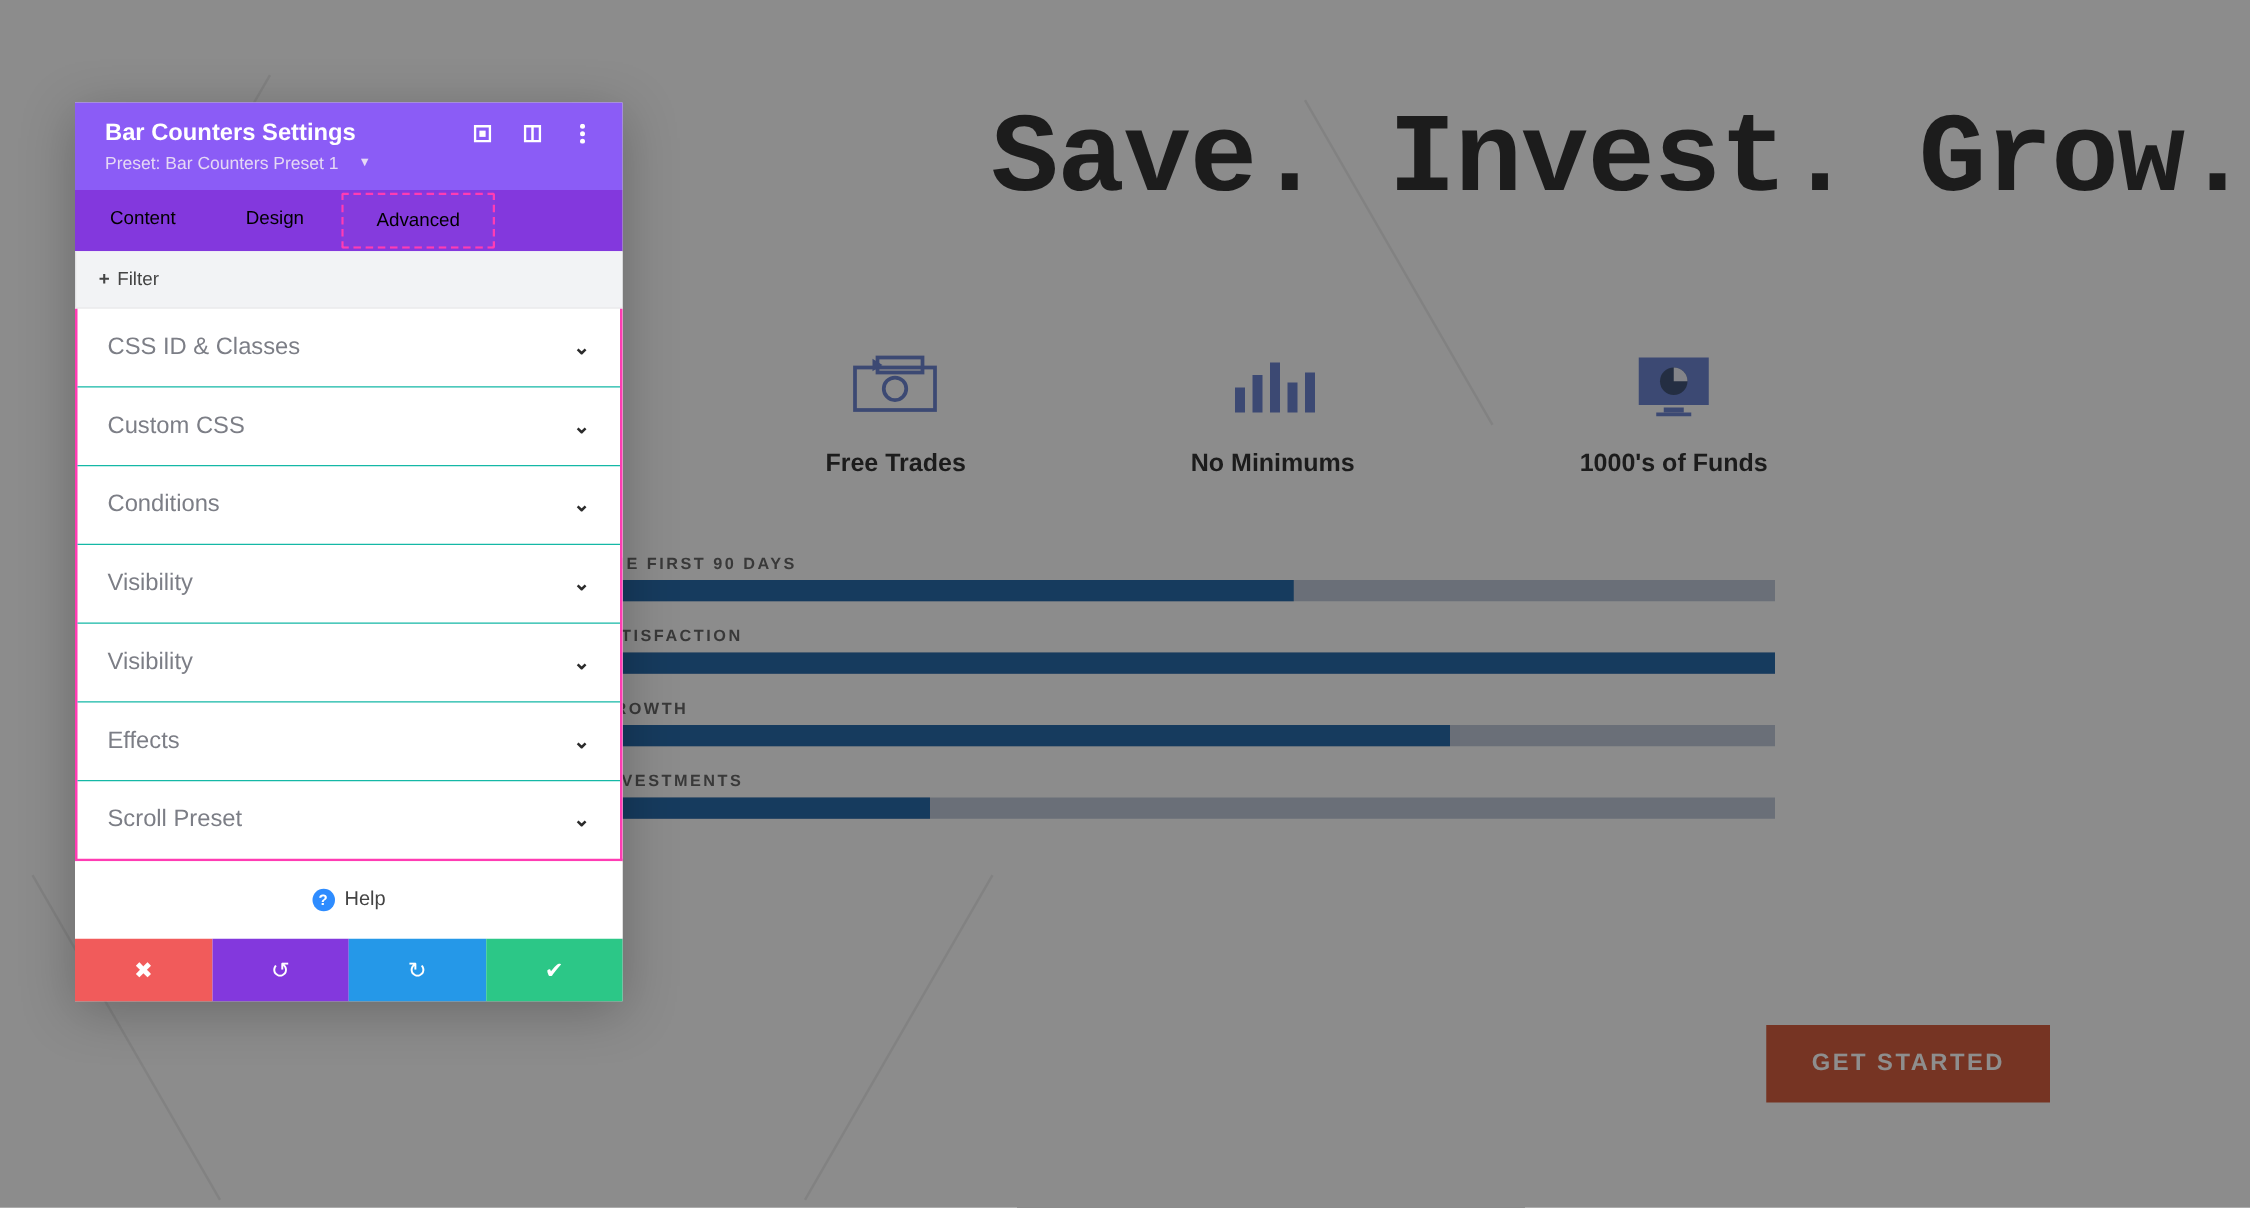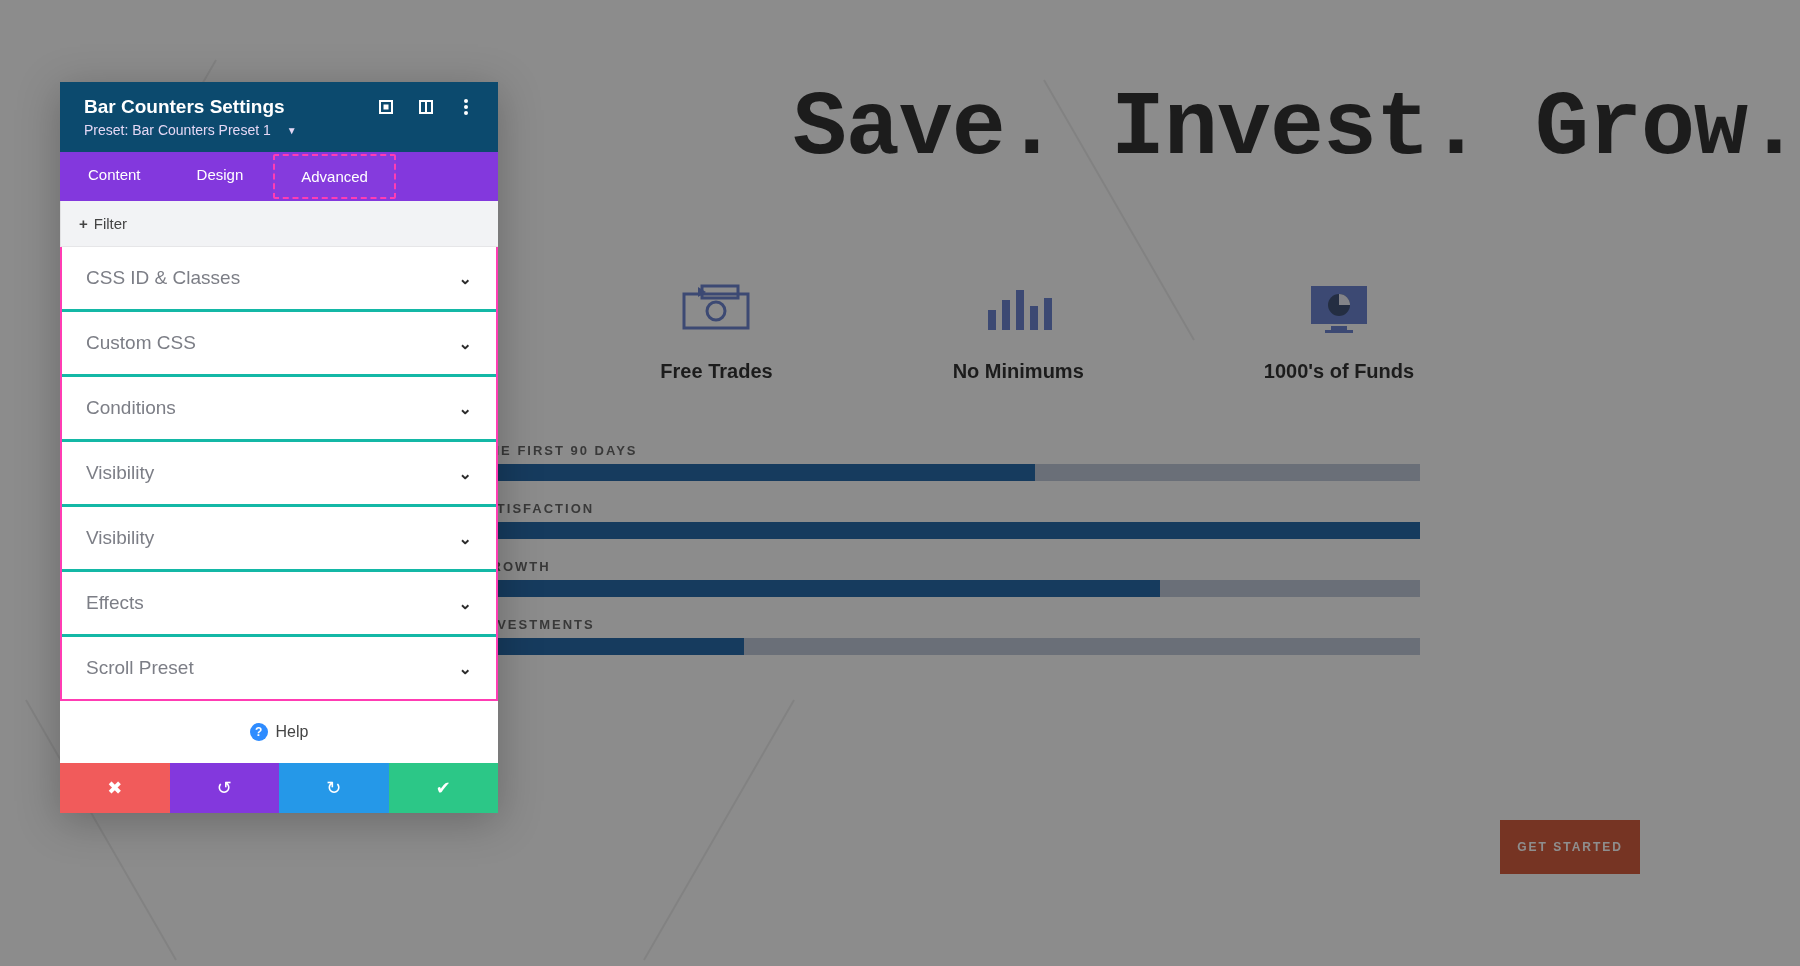--- a/index.html
+++ b/index.html
@@ -87,22 +87,22 @@
 
 .cta {
   position: absolute;
   right: 160px;
   top: 820px;
 }
 .cta button {
   background: #cf4b28;
   color: #fff;
   border: none;
-  padding: 20px 17px;
-  font-size: 12px;
+  padding: 20px 36px;
+  font-size: 19px;
   font-weight: 600;
   letter-spacing: 2px;
   cursor: pointer;
 }
 
 
 .diag {
   position: absolute;
   width: 2px;
   height: 300px;
@@ -119,21 +119,21 @@
   top: 82px;
   left: 60px;
   width: 438px;
   background: #fff;
   box-shadow: 0 8px 40px rgba(0,0,0,0.25);
   z-index: 10;
   display: flex;
   flex-direction: column;
 }
 .panel-header {
-  background: #0c4a6e;
+  background: #8b5cf6;
   color: #fff;
   padding: 14px 24px 14px 24px;
 }
 .panel-header-top {
   display: flex;
   align-items: center;
   justify-content: space-between;
 }
 .panel-title {
   font-size: 19px;
@@ -165,21 +165,21 @@
 }
 .tabs {
   display: flex;
   background: #8338dd;
 }
 .tab {
   flex: 0 0 auto;
   padding: 14px 28px;
   font-size: 15px;
   font-weight: 500;
-  color: #ffffff;
+  color: #000000;
   cursor: pointer;
 }
 .tab.active {
   border: 2px dashed #ff3cb3;
   border-radius: 2px;
   margin: 2px;
   padding: 12px 26px;
   background: rgba(255,255,255,0.02);
 }
 
@@ -213,21 +213,21 @@
 .options {
   background: #fff;
   border: 2px solid #ff3cb3;
   border-top: none;
 }
 .option-row {
   display: flex;
   align-items: center;
   justify-content: space-between;
   padding: 20px 24px;
-  border-bottom: 3px solid #14b8a6;
+  border-bottom: 1px solid #14b8a6;
   cursor: pointer;
 }
 .option-row:last-child { border-bottom: none; }
 .option-label {
   font-size: 19px;
   color: #7c7e86;
   font-weight: 400;
 }
 .chev {
   font-size: 16px;

